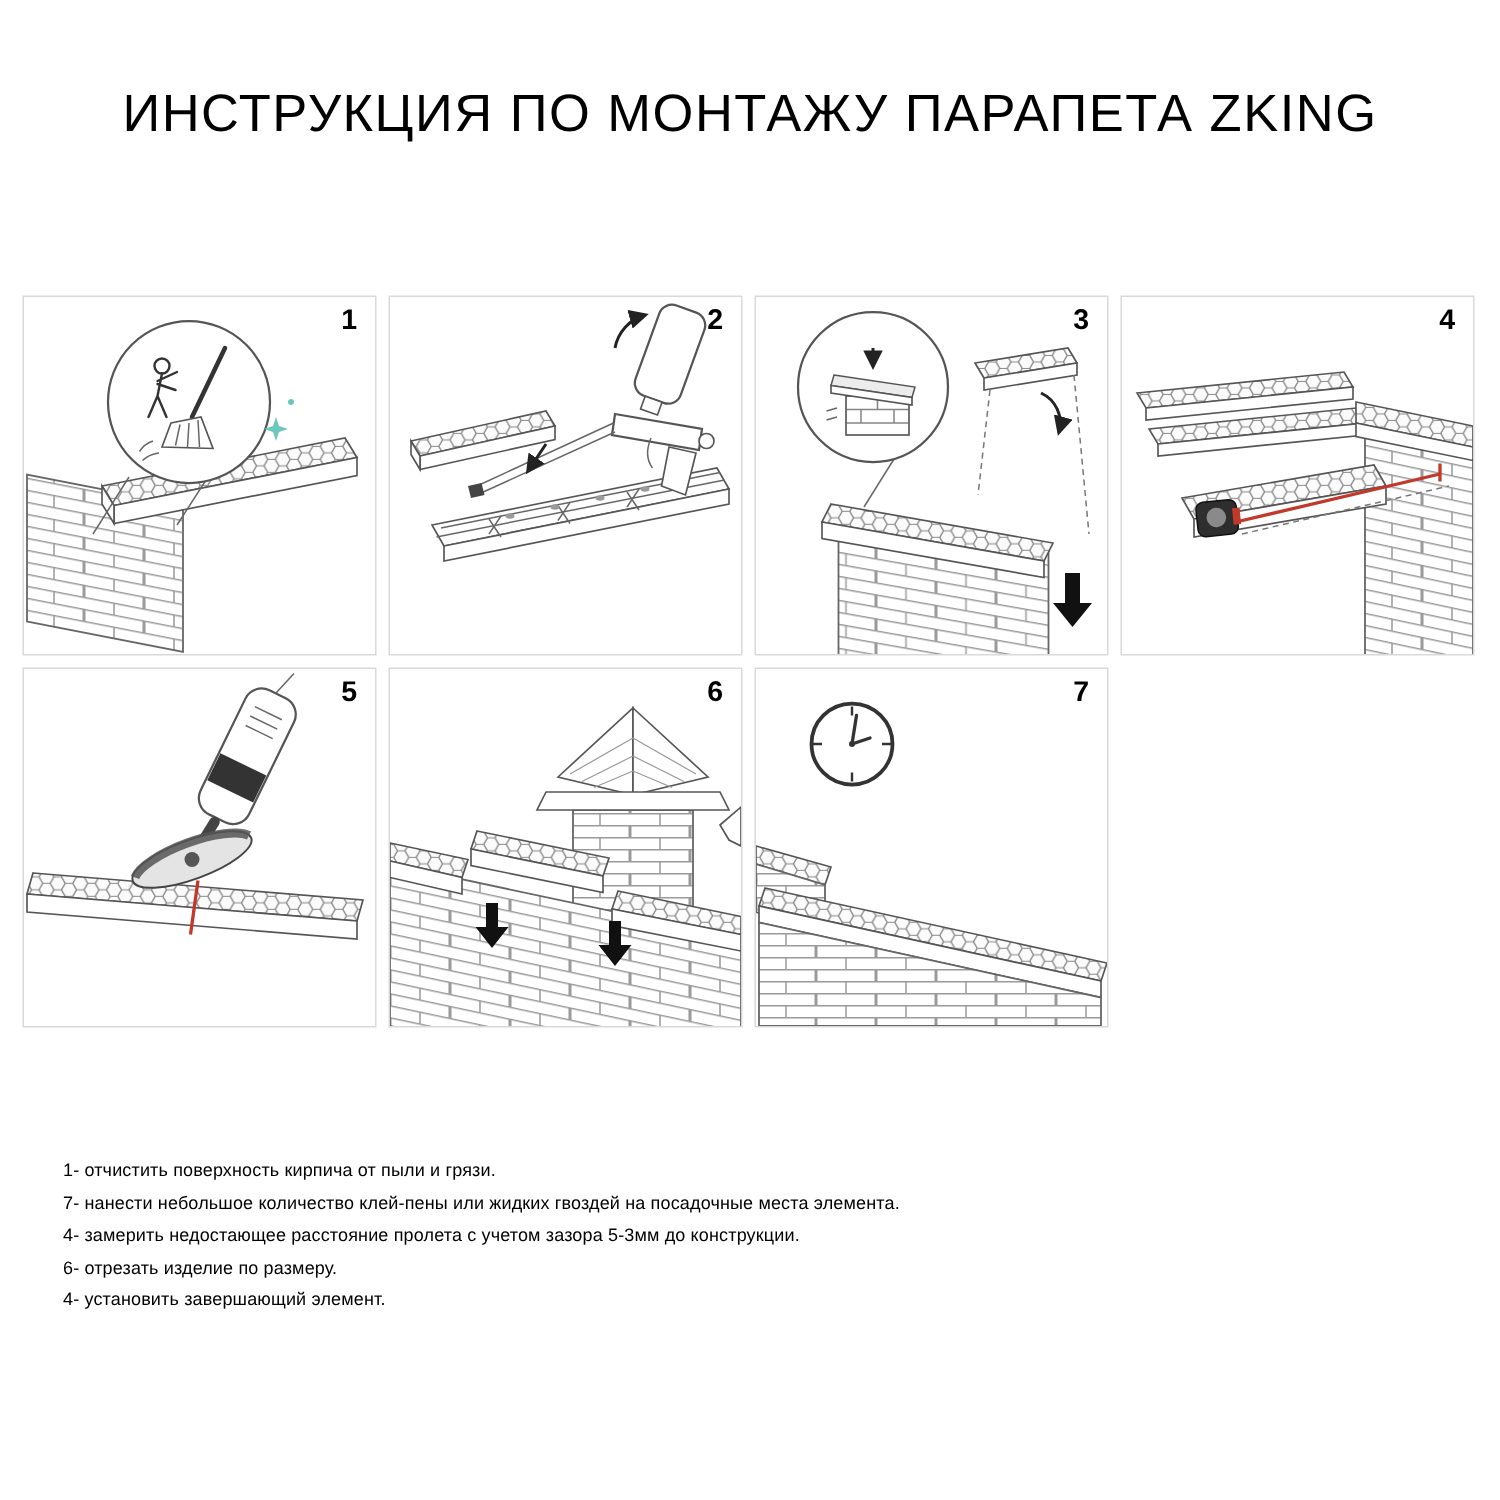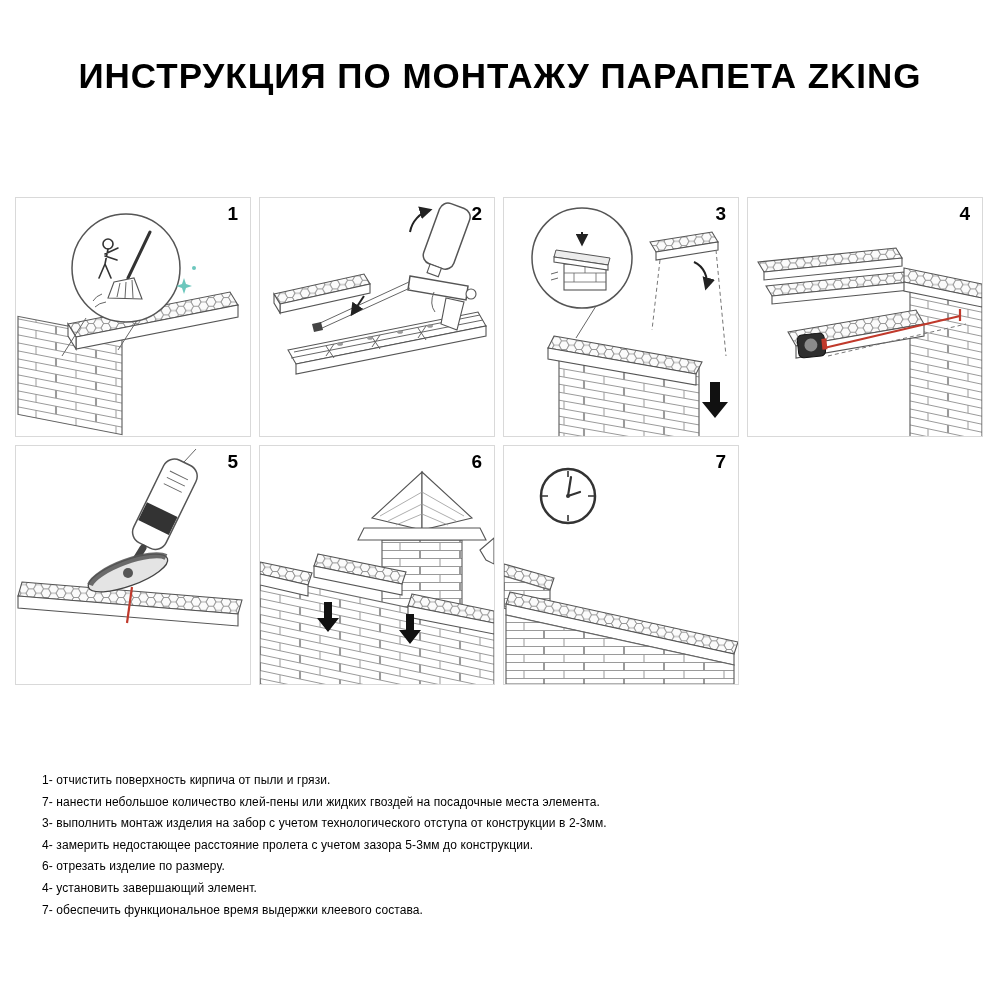--- a/index.html
+++ b/index.html
@@ -3,21 +3,21 @@
 <meta charset="utf-8">
 <title>ZKING</title>
 <style>
   html,body{margin:0;padding:0;}
   body{
     width:1000px;height:1000px;background:#ffffff;position:relative;
     font-family:"Liberation Sans",sans-serif;color:#000;overflow:hidden;
   }
   .title{
     position:absolute;top:56px;left:0;width:100%;margin:0;
-    text-align:center;font-size:35px;font-weight:700;letter-spacing:1px;
+    text-align:center;font-size:35px;font-weight:400;letter-spacing:1px;
     white-space:nowrap;
   }
   .row{position:absolute;left:15px;display:flex;gap:8px;}
   .row1{top:197px;}
   .row2{top:445px;}
   .panel{
     width:234px;height:238px;border:1px solid #d9d9d9;background:#fff;
     position:relative;box-sizing:content-box;
   }
   .panel svg{position:absolute;left:0;top:0;width:234px;height:238px;}
@@ -299,20 +299,18 @@
         </g>
       </svg>
       <span class="num">7</span>
     </div>
 
   </div>
 
   <div class="steps">
     <div class="step">1- отчистить поверхность кирпича от пыли и грязи.</div>
     <div class="step">7- нанести небольшое количество клей-пены или жидких гвоздей на посадочные места элемента.</div>
-    <div class="step">3- выполнить монтаж изделия на забор с учетом технологического отступа от конструкции в 2-3мм.</div>
     <div class="step">4- замерить недостающее расстояние пролета с учетом зазора 5-3мм до конструкции.</div>
     <div class="step">6- отрезать изделие по размеру.</div>
     <div class="step">4- установить завершающий элемент.</div>
-    <div class="step">7- обеспечить функциональное время выдержки клеевого состава.</div>
   </div>
 
 </div>
 
 </body></html>

